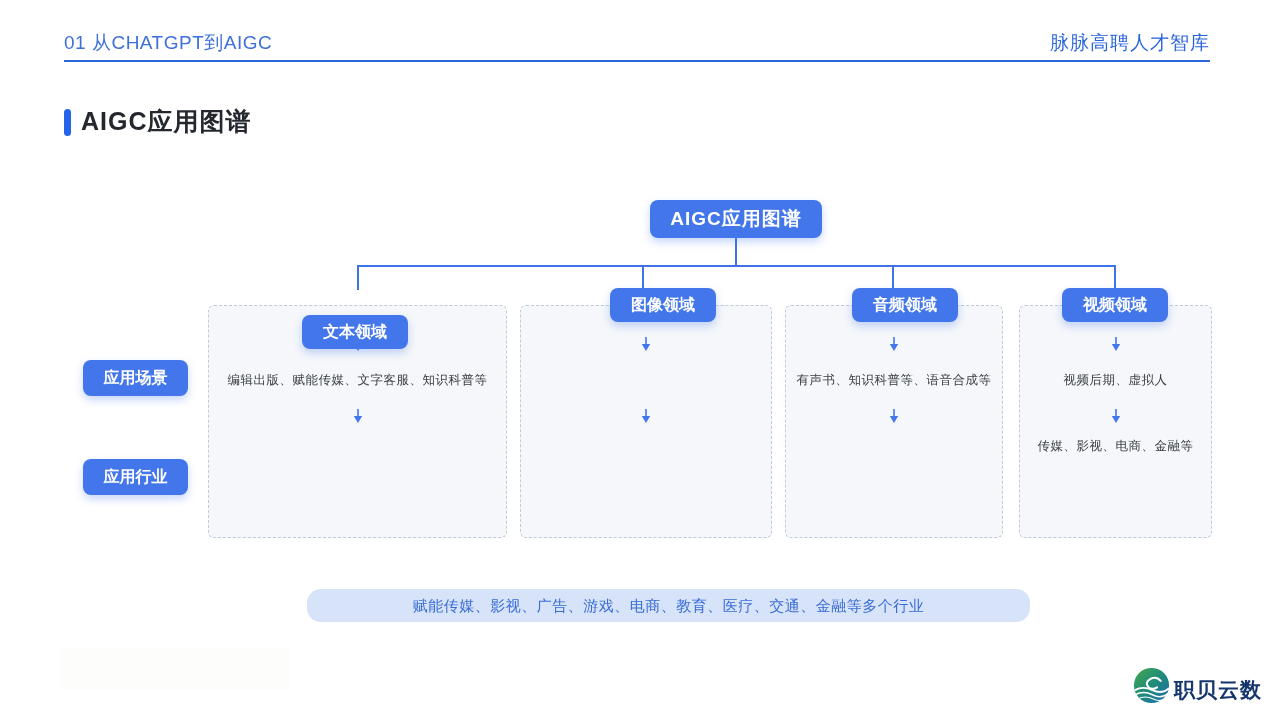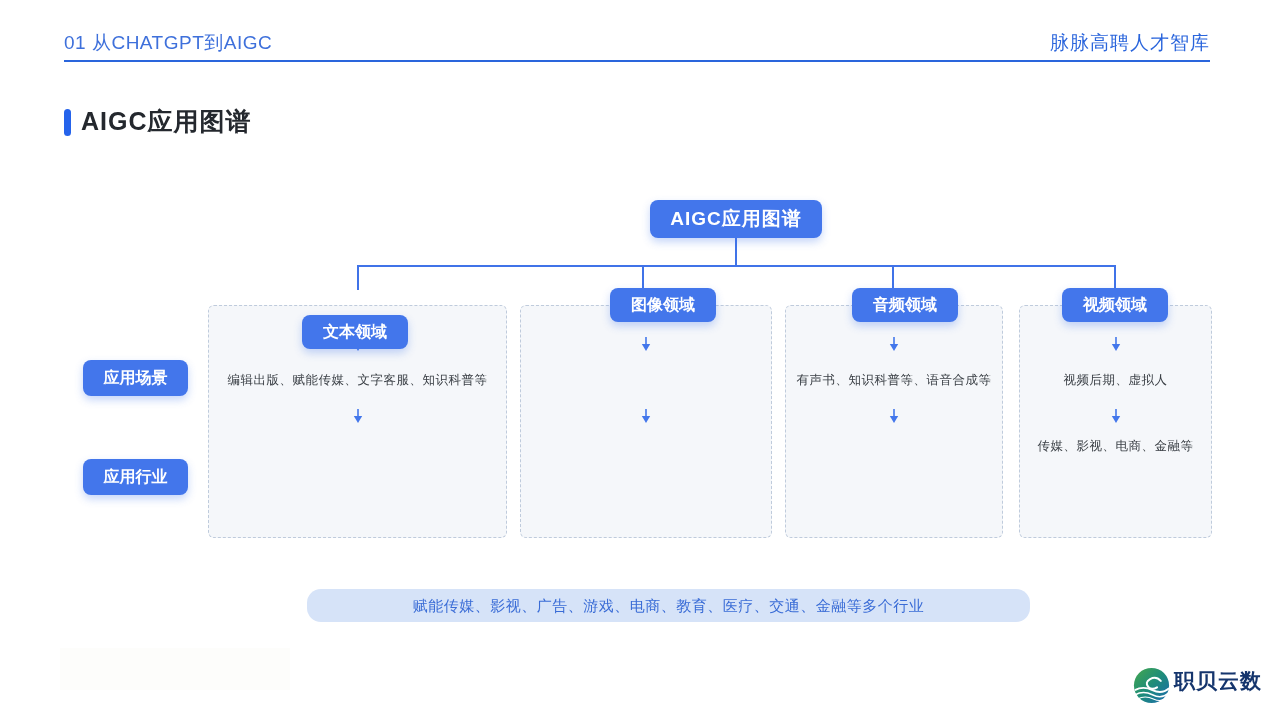--- a/index.html
+++ b/index.html
@@ -64,21 +64,21 @@
   .banner {
     left:307px; top:589px; width:723px; height:33px; line-height:33px;
     background:#D6E3F8; border-radius:14px; text-align:center;
     color:#3A6CD6; font-size:15px; letter-spacing:0.5px;
   }
 
   
   .watermark { left:60px; top:648px; width:230px; height:42px; background:#FDFDFB; }
 
   
-  .logo { right:12px; bottom:12px; display:flex; align-items:flex-start; gap:4px; }
+  .logo { right:12px; bottom:12px; display:flex; align-items:flex-end; gap:4px; }
   .logo-text { font-size:21px; font-weight:bold; color:#15356D; letter-spacing:1px; }
 </style>
 </head>
 <body>
 
 <div class="abs header-left">01 从CHATGPT到AIGC</div>
 <div class="abs header-right">脉脉高聘人才智库</div>
 <div class="abs header-rule"></div>
 
 <div class="abs title-bar"></div>

